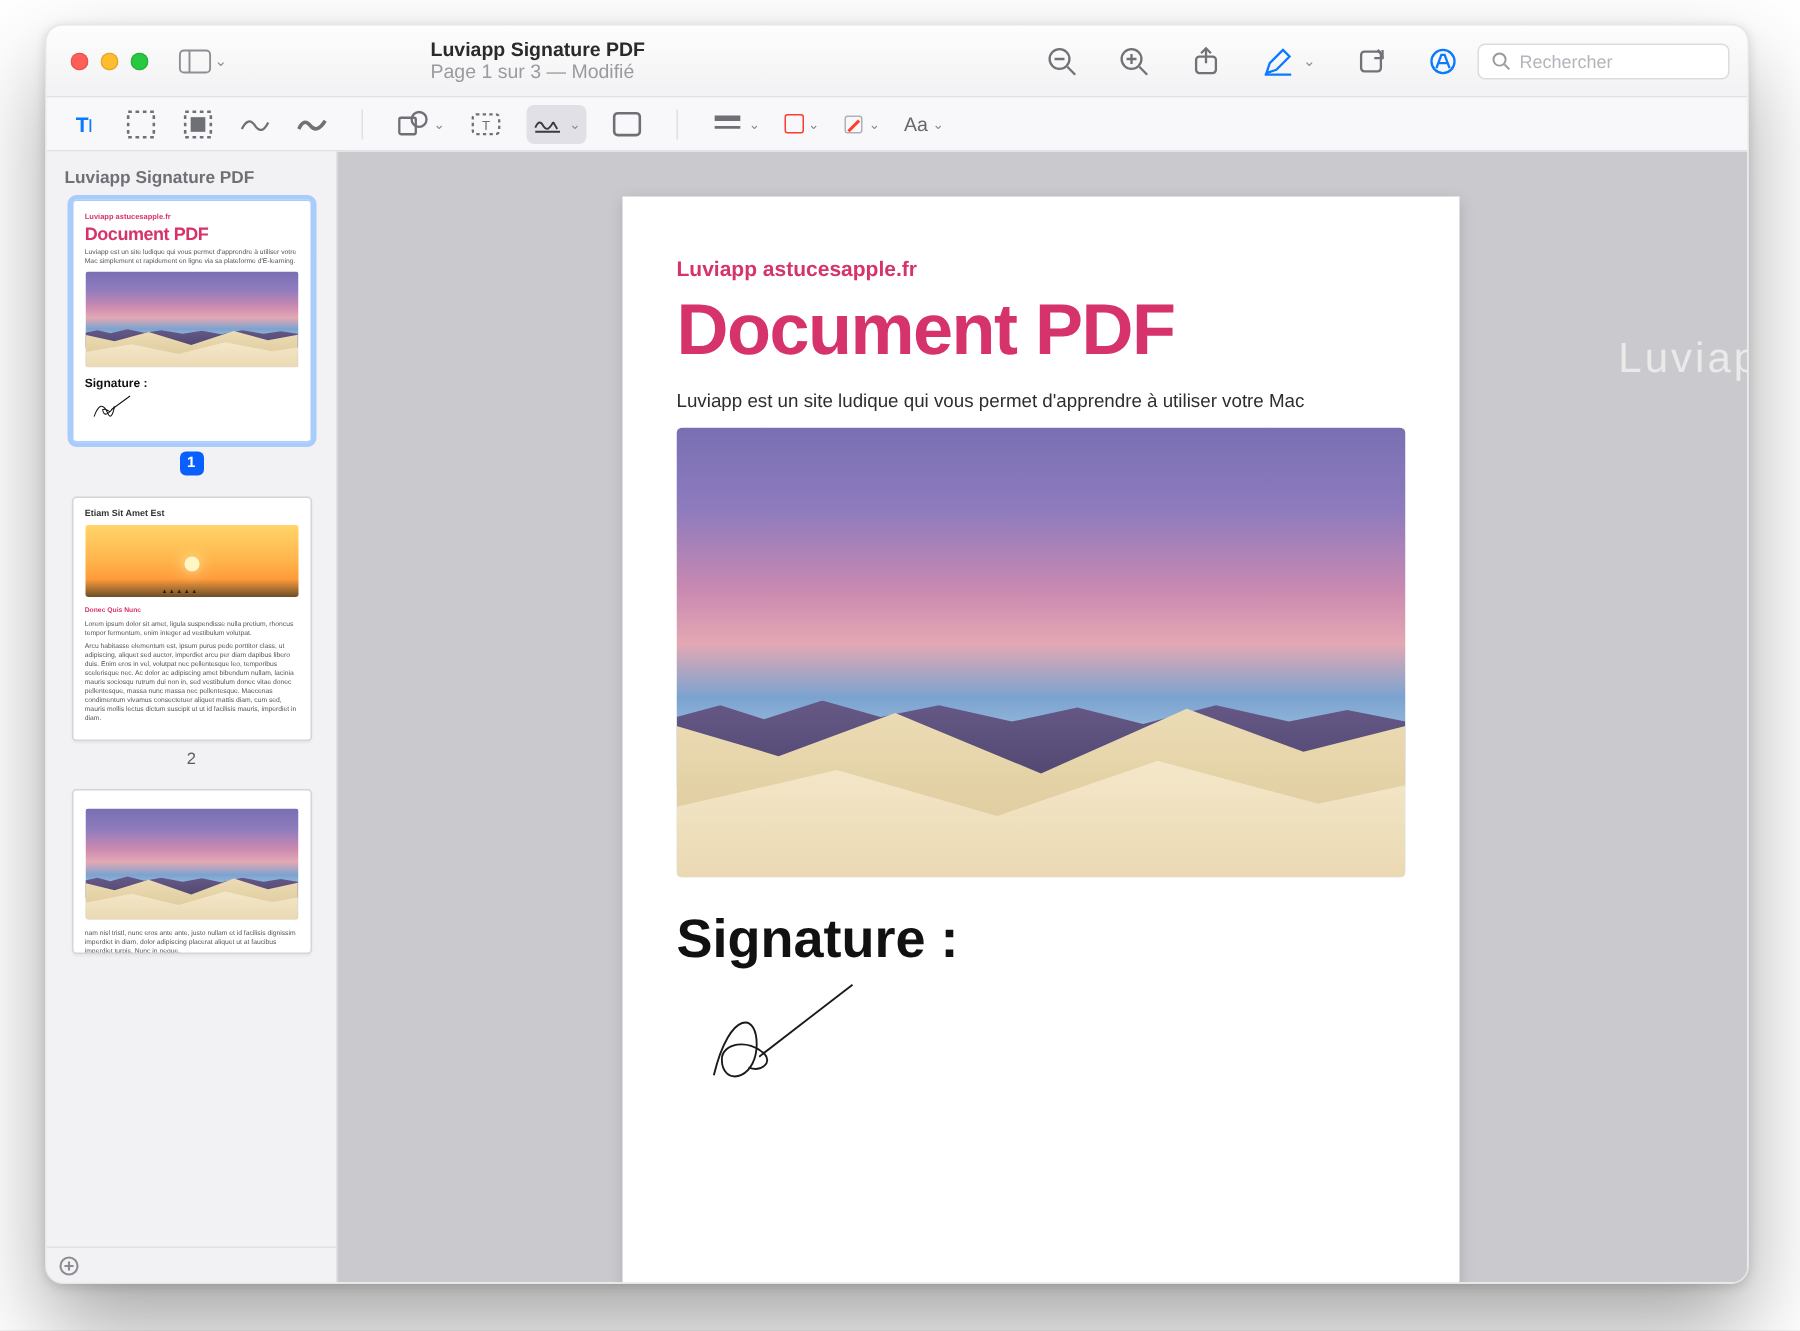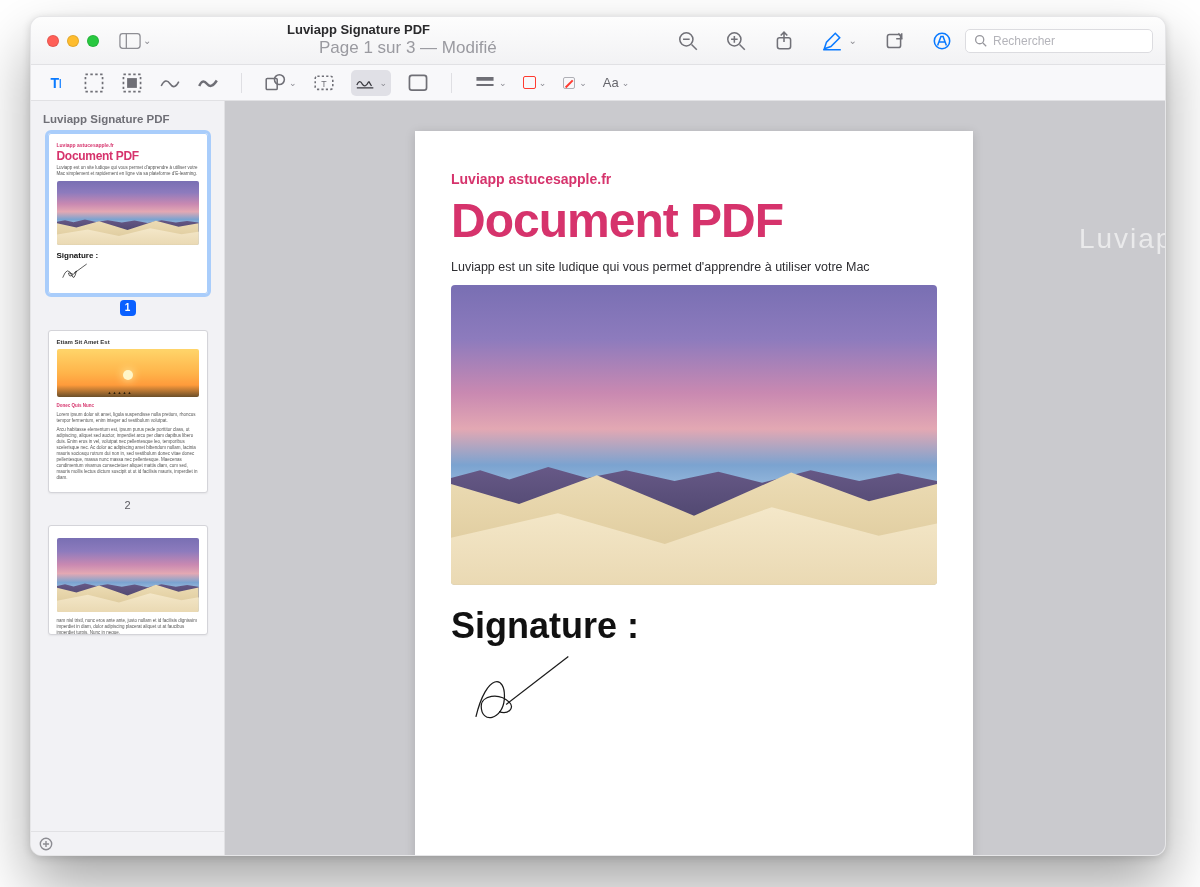--- a/index.html
+++ b/index.html
@@ -19,28 +19,28 @@
   }
   .title-left { display:flex; align-items:center; gap:10px; width:228px; }
   .traffic { display: flex; gap: 8px; }
   .traffic span { width: 12px; height: 12px; border-radius: 50%; display:block; border:1px solid rgba(0,0,0,.1); }
   .tl-close{background:#ff5f57;} .tl-min{background:#febc2e;} .tl-max{background:#28c840;}
   .sidebar-toggle { color:#8e8e94; display:flex; align-items:center; gap:2px; margin-left:10px;}
   .sidebar-toggle svg { width:22px; height:18px; }
   .chev-s { font-size:10px; color:#8e8e94;}
   .title-block { display:flex; flex-direction:column; line-height:1.15; margin-right:auto;}
   .title-main { font-size:13px; font-weight:600; color:#2a2a2c;}
-  .title-sub { font-size:17px; color:#9a9aa0;margin-left:32px;}
+  .title-sub { font-size:13px; color:#9a9aa0;}
   .tb-icons { display:flex; align-items:center; gap:26px; color:#717178; }
   .tb-btn { width:22px; height:22px; display:flex; align-items:center; justify-content:center; cursor:default;}
   .tb-btn svg { stroke:#717178; fill:none; stroke-width:1.4; }
   .tb-blue svg { stroke:#0a7aff; }
   .chev-group{ display:flex; align-items:center; gap:6px; }
   .search {
-    display:flex; align-items:center; gap:6px; width:188px; height:24px;
+    display:flex; align-items:center; gap:6px; width:168px; height:24px;
     padding:0 8px; background:#fff; border:1px solid #dcdce0; border-radius:5px;
     color:#b4b4ba; font-size:12px;
   }
   .search svg { width:13px; height:13px; stroke:#98989e; fill:none; stroke-width:1.6;}
   
   .markupbar {
     height: 36px; display:flex; align-items:center; padding:0 14px;
     background:#f8f8fa; border-bottom:1px solid #e1e1e4; gap:20px; color:#6f6f76;
   }
   .mb-group{ display:flex; align-items:center; gap:16px; }

